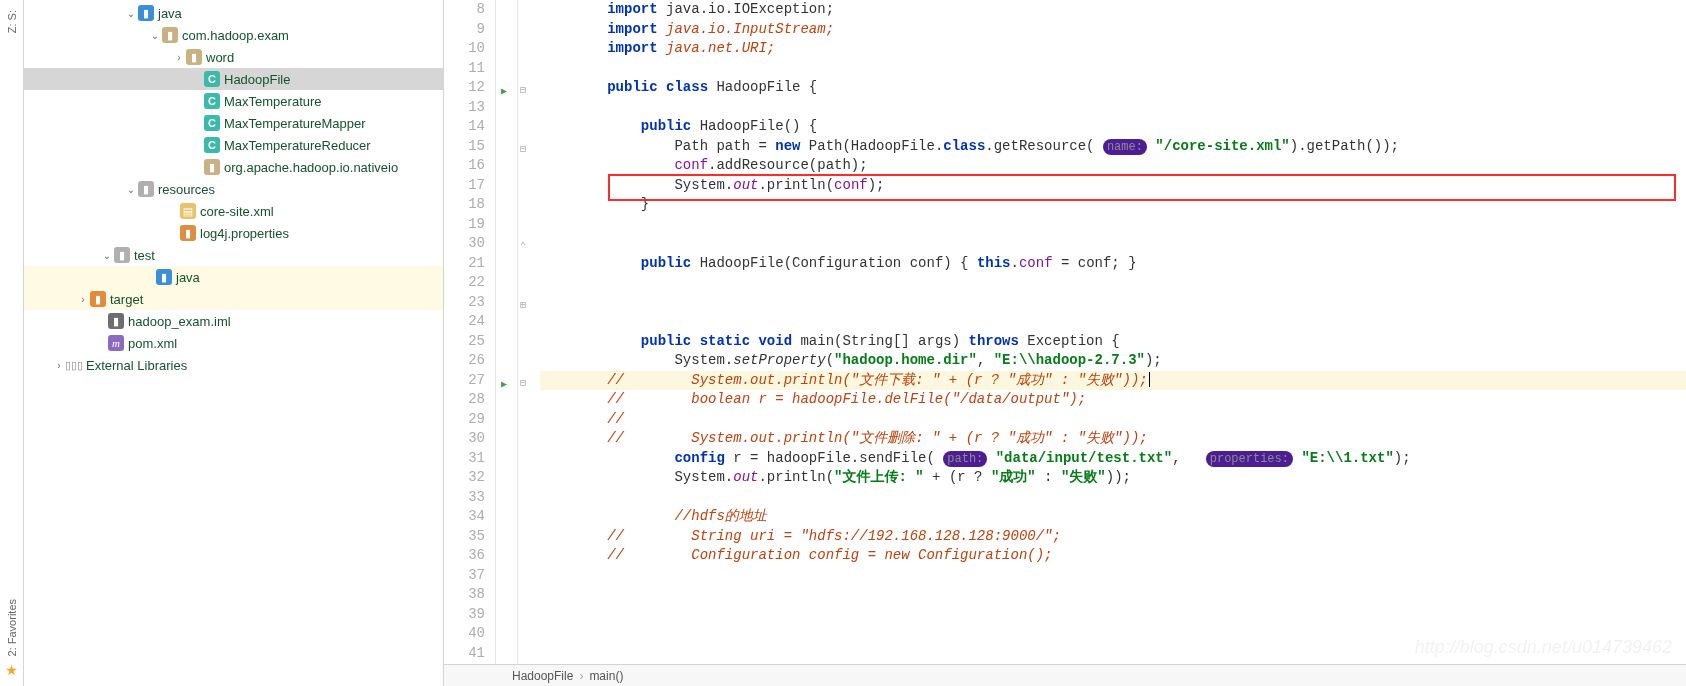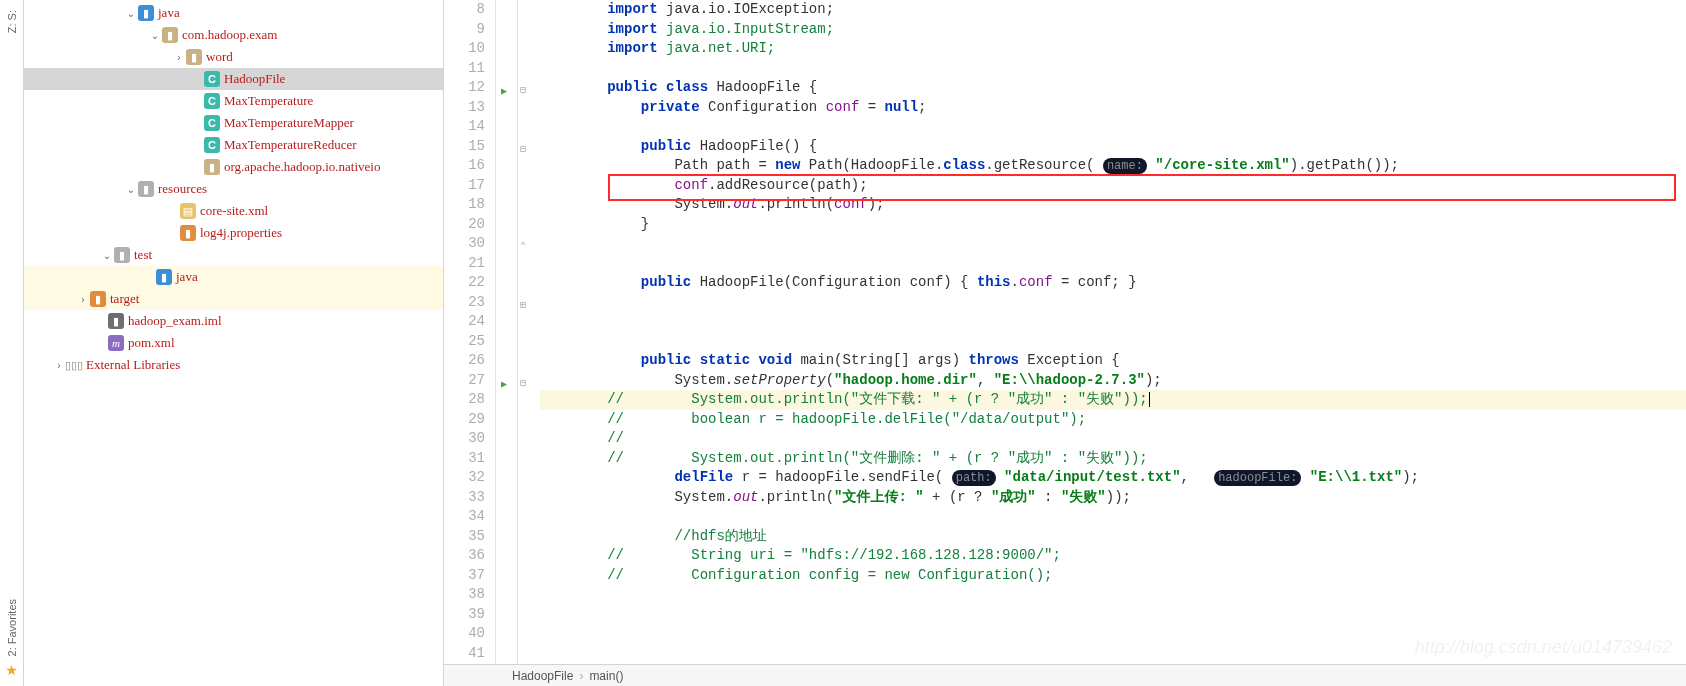--- a/index.html
+++ b/index.html
@@ -17,38 +17,38 @@
 .folder-blue { background: #3b8fd8; color: #fff; }
 .folder-tan { background: #c9b184; color: #fff;}
 .folder-grey { background: #b0b0b0; color: #fff; }
 .folder-orange { background: #e38b3b; color:#fff;}
 .cls { background: #3bbaaa; color: #fff; font-weight: bold;}
 .xml { background: #e8c36b; color:#fff;}
 .prop { background: #de8e3f; color:#fff;}
 .iml { background: #6e6e6e; color:#fff;}
 .maven { background: #8c6cc1; color:#fff; font-style:italic; font-family:serif;}
 .lib { color: #888; }
-.tlabel { color: #b91c1c; font-family: Liberation Serif, serif; }
+.tlabel { color: #14532d; }
 .editor { flex: 1; display: flex; flex-direction: column; overflow: hidden; position: relative; }
 .code-area { flex: 1; display: flex; overflow: hidden; font-family: "Consolas","Courier New",monospace; font-size: 14px; line-height: 19.5px; }
 .gutter { width: 52px; background: #fff; color: #adadad; text-align: right; padding-right: 10px; border-right: 1px solid #e4e4e4; user-select: none; }
 .gutter-line { height: 19.5px; }
 .marker-col { width: 22px; border-right: 1px solid #e4e4e4; position: relative; }
 .run-marker { position: absolute; color: #499c54; font-size: 10px; left: 5px; }
 .fold-col { width: 18px; position: relative; }
 .fold-mark { position: absolute; left: 2px; color: #adadad; font-size: 10px; }
 .code-lines { flex: 1; padding-left: 4px; position: relative; }
 .cline { height: 19.5px; white-space: pre; }
 .cline.hl { background: #fcf7df; }
 .kw { color: #0033b3; font-weight: bold; }
 .str { color: #067d17; font-weight: bold;}
-.cm { color: #15803d; }
+.cm { color: #c2410c; font-style: italic; }
 .fld { color: #871094; }
 .stat { font-style: italic; }
-.hint { color: #8c8c8c; font-size: 12px; background: #0f172a; padding: 1px 4px; border-radius: 8px; font-style: normal;}
+.hint { color: #8c8c8c; font-size: 12px; background: #4c1d95; padding: 1px 4px; border-radius: 8px; font-style: normal;}
 .redbox { position: absolute; border: 2px solid #ff2b2b; pointer-events: none; }
 .breadcrumb { height: 22px; border-top: 1px solid #d4d4d4; display: flex; align-items: center; padding-left: 68px; font-size: 12px; color: #555; background: #f7f7f7;}
 .crumb-sep { margin: 0 6px; color: #aaa; }
 .watermark { position: absolute; right: 14px; bottom: 28px; color: rgba(0,0,0,0.06); font-size: 18px; font-style: italic; pointer-events: none;}
 .caret { border-left: 1px solid #000; display:inline-block; height: 15px; vertical-align: middle; margin-left:1px;}
 </style>
 </head>
 <body>
 
 <div class="left-rail">
@@ -171,21 +171,21 @@
         <div class="gutter-line">9</div>
         <div class="gutter-line">10</div>
         <div class="gutter-line">11</div>
         <div class="gutter-line">12</div>
         <div class="gutter-line">13</div>
         <div class="gutter-line">14</div>
         <div class="gutter-line">15</div>
         <div class="gutter-line">16</div>
         <div class="gutter-line">17</div>
         <div class="gutter-line">18</div>
-        <div class="gutter-line">20</div>
+        <div class="gutter-line">19</div>
         <div class="gutter-line">30</div>
         <div class="gutter-line">21</div>
         <div class="gutter-line">22</div>
         <div class="gutter-line">23</div>
         <div class="gutter-line">24</div>
         <div class="gutter-line">25</div>
         <div class="gutter-line">26</div>
         <div class="gutter-line">27</div>
         <div class="gutter-line">28</div>
         <div class="gutter-line">29</div>
@@ -213,40 +213,39 @@
         <div class="fold-mark" style="top: 295.5px;">⊞</div>
         <div class="fold-mark" style="top: 373.5px;">⊟</div>
       </div>
     <div class="code-lines" id="code">
       <div class="redbox" id="redbox" style="top: 173.5px; left: 72px; right: 10px; height: 27.4px;"></div>
     <div class="cline"><span>        </span><span class="kw">import</span><span> java.io.IOException;</span></div>
         <div class="cline"><span>        </span><span class="kw">import</span><span> </span><span class="cm">java.io.InputStream;</span></div>
         <div class="cline"><span>        </span><span class="kw">import</span><span> </span><span class="cm">java.net.URI;</span></div>
         <div class="cline"><span></span></div>
         <div class="cline"><span>        </span><span class="kw">public class </span><span>HadoopFile {</span></div>
-        <div class="cline"><span>            </span><span class="kw">private </span><span>Configuration </span><span class="fld">conf</span><span> = </span><span class="kw">null</span><span>;</span></div>
         <div class="cline"><span></span></div>
         <div class="cline"><span>            </span><span class="kw">public </span><span>HadoopFile() {</span></div>
         <div class="cline"><span>                Path path = </span><span class="kw">new </span><span>Path(HadoopFile.</span><span class="kw">class</span><span>.getResource( </span><span class="hint">name:</span><span> </span><span class="str">"/core-site.xml"</span><span>).getPath());</span></div>
         <div class="cline"><span>                </span><span class="fld">conf</span><span>.addResource(path);</span></div>
         <div class="cline"><span>                System.</span><span class="fld stat">out</span><span>.println(</span><span class="fld">conf</span><span>);</span></div>
         <div class="cline"><span>            }</span></div>
         <div class="cline"><span></span></div>
         <div class="cline"><span></span></div>
         <div class="cline"><span>            </span><span class="kw">public </span><span>HadoopFile(Configuration conf) </span><span>{ </span><span class="kw">this</span><span>.</span><span class="fld">conf</span><span> = conf; </span><span>}</span></div>
         <div class="cline"><span></span></div>
         <div class="cline"><span></span></div>
         <div class="cline"><span></span></div>
         <div class="cline"><span>            </span><span class="kw">public static void </span><span>main(String[] args) </span><span class="kw">throws </span><span>Exception {</span></div>
         <div class="cline"><span>                System.</span><span class="stat">setProperty</span><span>(</span><span class="str">"hadoop.home.dir"</span><span>, </span><span class="str">"E:\\hadoop-2.7.3"</span><span>);</span></div>
         <div class="cline hl"><span class="cm">        //        System.out.println("文件下载: " + (r ? "成功" : "失败"));</span><span class="caret"></span></div>
         <div class="cline"><span class="cm">        //        boolean r = hadoopFile.delFile("/data/output");</span></div>
         <div class="cline"><span class="cm">        //</span></div>
         <div class="cline"><span class="cm">        //        System.out.println("文件删除: " + (r ? "成功" : "失败"));</span></div>
-        <div class="cline"><span>                </span><span class="kw">delFile </span><span>r = hadoopFile.sendFile( </span><span class="hint">path:</span><span> </span><span class="str">"data/input/test.txt"</span><span>,   </span><span class="hint">hadoopFile:</span><span> </span><span class="str">"E:\\1.txt"</span><span>);</span></div>
+        <div class="cline"><span>                </span><span class="kw">config </span><span>r = hadoopFile.sendFile( </span><span class="hint">path:</span><span> </span><span class="str">"data/input/test.txt"</span><span>,   </span><span class="hint">properties:</span><span> </span><span class="str">"E:\\1.txt"</span><span>);</span></div>
         <div class="cline"><span>                System.</span><span class="fld stat">out</span><span>.println(</span><span class="str">"文件上传: "</span><span> + (r ? </span><span class="str">"成功"</span><span> : </span><span class="str">"失败"</span><span>));</span></div>
         <div class="cline"><span></span></div>
         <div class="cline"><span>                </span><span class="cm">//hdfs的地址</span></div>
         <div class="cline"><span class="cm">        //        String uri = "hdfs://192.168.128.128:9000/";</span></div>
         <div class="cline"><span class="cm">        //        Configuration config = new Configuration();</span></div>
         <div class="cline"><span></span></div>
       </div>
   </div>
   <div class="breadcrumb">
     <span>HadoopFile</span>

